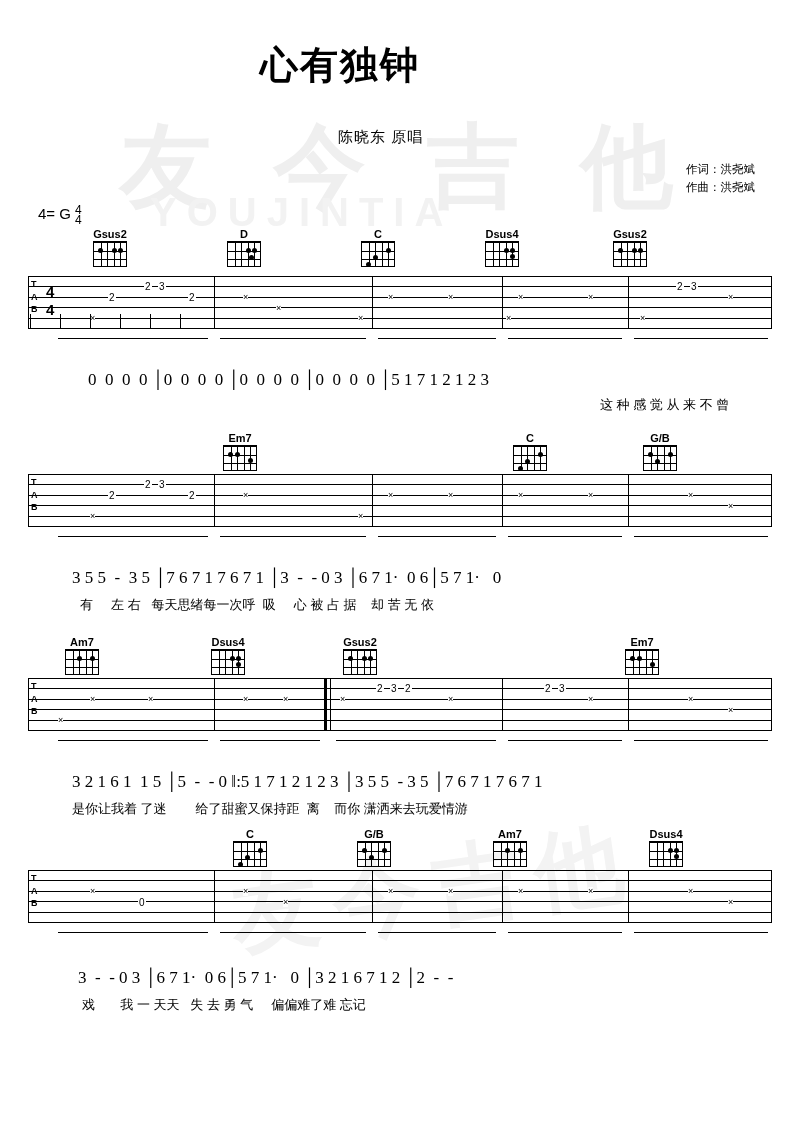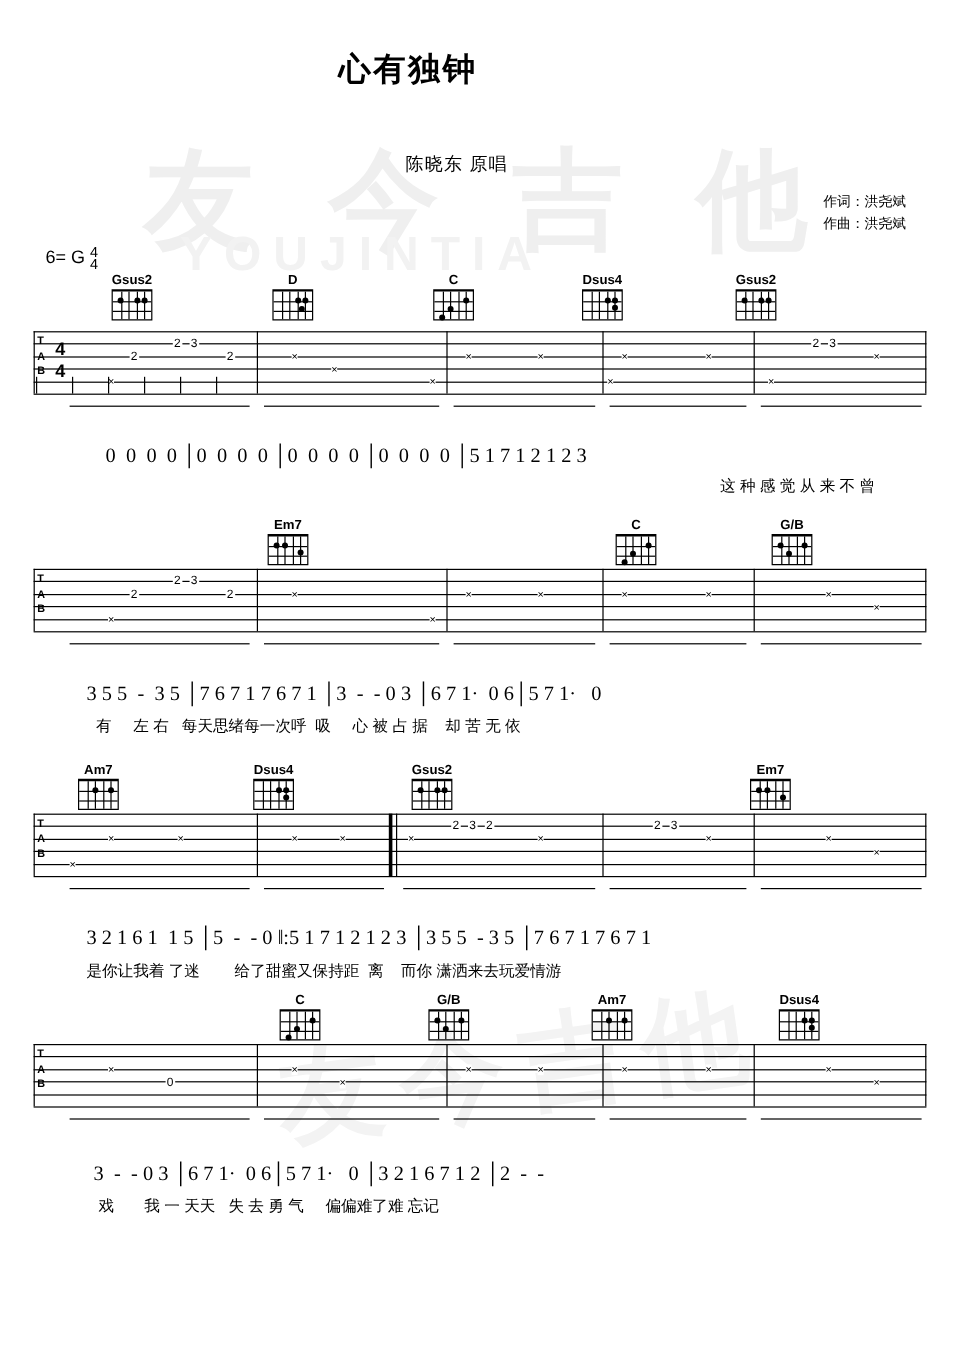--- a/index.html
+++ b/index.html
@@ -48,21 +48,21 @@
     transform: rotate(-8deg);
   }
 
   
   .title {
     position: absolute;
     top: 40px;
     left: 0;
     width: 680px;
     text-align: center;
-    font-size: 27px;
+    font-size: 38px;
     font-weight: bold;
     letter-spacing: 2px;
   }
   .artist {
     position: absolute;
     top: 128px;
     left: 338px;
     font-size: 15px;
     letter-spacing: 1px;
   }
@@ -227,21 +227,21 @@
 <div class="watermark wm-top-sub">YOUJINTIA</div>
 <div class="watermark wm-bottom">友今吉他</div>
 
 <div class="title">心有独钟</div>
 <div class="artist">陈晓东 原唱</div>
 <div class="credits">
   <div>作词：洪尧斌</div>
   <div>作曲：洪尧斌</div>
 </div>
 <div class="keysig">
-  <span>6= G</span><span class="frac">
+  <span>4= G</span><span class="frac">
     <span>4</span>
     <span>4</span>
   </span>
 </div>
 
 <div class="system sys1">
 
   <div class="chord" style="left:88px; top:0;">
     <div class="cname">Gsus2</div>
     <div class="grid">

